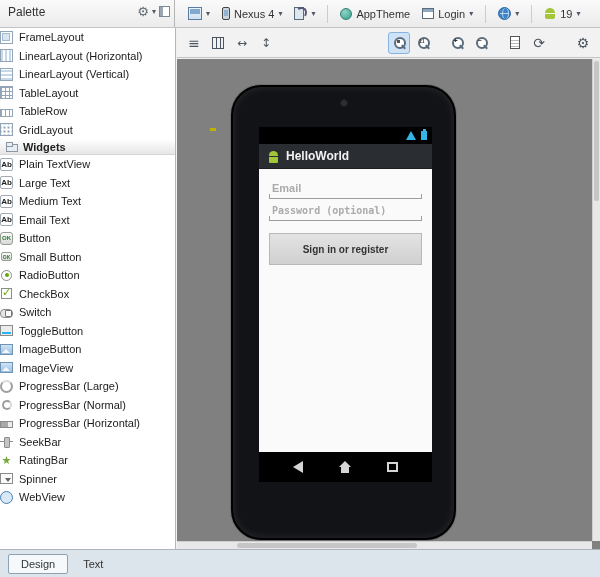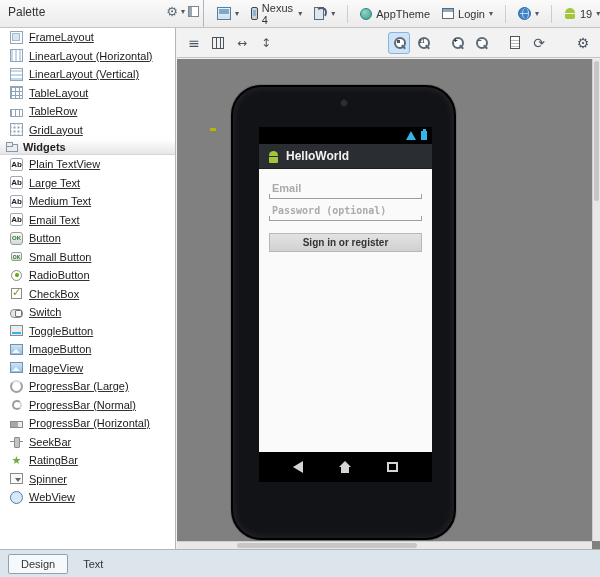--- a/index.html
+++ b/index.html
@@ -2,21 +2,21 @@
 <html><head>
 <meta charset="utf-8">
 <style>
   * { box-sizing: border-box; margin: 0; padding: 0; }
   html,body { width:600px; height:577px; overflow:hidden; }
   body { font-family:"Liberation Sans",sans-serif; background:#f0f0f0; position:relative; font-size:11px; color:#333; }
 
   
   #toolbar-top { position:absolute; left:0; top:0; width:600px; height:28px;
     background:linear-gradient(#fafafa,#ebebeb); border-bottom:1px solid #c4c4c4; display:flex; align-items:stretch; }
-  #palette-header { width:204px; flex:none; display:flex; align-items:center; padding:0 4px 4px 8px;
+  #palette-header { width:175px; flex:none; display:flex; align-items:center; padding:0 4px 4px 8px;
     border-right:1px solid #b5b5b5; font-size:12px; color:#333; }
   #palette-header .ph-title { flex:1; }
   .ph-icons { display:flex; align-items:center; gap:3px; }
   .gi { font-family:"DejaVu Sans",sans-serif; font-size:13px; color:#5f6a73; line-height:1; }
   .dd { font-family:"DejaVu Sans",sans-serif; font-size:8px; color:#556; line-height:1; }
   .ic-panel { width:11px; height:11px; border:1px solid #7b8794; position:relative; background:#fff; display:inline-block; }
   .ic-panel::before { content:''; position:absolute; left:0; top:0; bottom:0; width:3px; background:#9aa7b3; }
 
   .tb-main { flex:1; display:flex; align-items:center; padding-left:8px; gap:2px; }
   .tb-btn { display:inline-flex; align-items:center; gap:4px; padding:3px 5px; border-radius:3px; cursor:default; }
@@ -43,21 +43,21 @@
   .ic-android::after { content:''; position:absolute; left:1px; top:7px; width:10px; height:5px; background:#a4c639; border-radius:0 0 2px 2px; }
 
   
   #palette { position:absolute; left:0; top:28px; width:176px; height:521px; background:#fff;
     border-right:1px solid #b5b5b5; overflow:hidden; }
   .p-section-h { height:16px; display:flex; align-items:center; padding-left:4px;
     background:linear-gradient(#ffffff,#e6e6e6); border-bottom:1px solid #d5d5d5; font-weight:bold; color:#222; }
   .folder { width:12px; height:10px; position:relative; margin:0 5px 0 2px; flex:none; }
   .folder::before { content:''; position:absolute; left:0; top:2px; right:0; bottom:0; border:1px solid #8a97a3; background:#e9eef3; }
   .folder::after { content:''; position:absolute; left:0; top:0; width:5px; height:3px; border:1px solid #8a97a3; background:#e9eef3; }
-  .p-item { height:18.5px; display:flex; align-items:center; padding-left:10px; cursor:default;text-decoration:underline; }
+  .p-item { height:18.5px; display:flex; align-items:center; cursor:default; }
   .p-label { color:#1a1a1a; white-space:nowrap; }
 
   .pic { width:13px; height:13px; position:relative; margin-right:6px; flex:none; }
   .pic-fl::before { content:''; position:absolute; inset:0; border:1px solid #93a5b8; background:#fff; }
   .pic-fl::after { content:''; position:absolute; left:2px; top:2px; width:6px; height:6px; border:1px solid #a5bacc; background:#d9e6f2; }
   .pic-llh::before { content:''; position:absolute; inset:0; border:1px solid #93a5b8; background:repeating-linear-gradient(90deg,#c4d8ea 0 2px,#fff 2px 4px); }
   .pic-llv::before { content:''; position:absolute; inset:0; border:1px solid #93a5b8; background:repeating-linear-gradient(0deg,#c4d8ea 0 2px,#fff 2px 4px); }
   .pic-tl::before { content:''; position:absolute; inset:0; border:1px solid #93a5b8; background-color:#fff;
     background-image:linear-gradient(#93a5b8 1px,transparent 1px),linear-gradient(90deg,#93a5b8 1px,transparent 1px);
     background-size:100% 4px,4px 100%; }
@@ -145,21 +145,21 @@
   .robot::after { content:''; position:absolute; left:2px; top:7px; width:9px; height:6px; background:#a4c639; border-radius:0 0 1px 1px; }
   .apptitle { color:#f2f2f2; font-size:12px; }
   .screen-content { padding-top:6px; }
   .field { position:relative; height:24px; margin:0 10px; }
   .field2 { height:22px;text-align:right; }
   .field::before { content:''; position:absolute; left:0; right:0; bottom:0; height:5px;
     border-left:1px solid #9e9e9e; border-right:1px solid #9e9e9e; }
   .field::after { content:''; position:absolute; left:0; right:0; bottom:0; height:1px; background:#9e9e9e; }
   .hint { position:absolute; left:3px; bottom:5px; font-size:11px; color:#ababab; }
   .mono { font-family:"DejaVu Sans Mono",monospace; font-size:10px; }
-  .signin { margin:12px 10px 0; height:19px; background:linear-gradient(#e3e3e3,#d0d0d0); border:1px solid #b8b8b8;
+  .signin { margin:12px 10px 0; height:32px; background:linear-gradient(#e3e3e3,#d0d0d0); border:1px solid #b8b8b8;
     display:flex; align-items:center; justify-content:center; font-size:10px; color:#333; }
   .nav { position:absolute; left:0; right:0; bottom:0; height:30px; background:#000;
     display:flex; align-items:center; justify-content:center; gap:36px; }
   .nav-back { width:0; height:0; border-top:6px solid transparent; border-bottom:6px solid transparent; border-right:10px solid #d5d5d5; }
   .nav-home { position:relative; width:12px; height:12px; }
   .nav-home::before { content:''; position:absolute; left:0; top:0; width:0; height:0;
     border-left:6px solid transparent; border-right:6px solid transparent; border-bottom:6px solid #d5d5d5; }
   .nav-home::after { content:''; position:absolute; left:2px; bottom:0; width:8px; height:6px; background:#d5d5d5; }
   .nav-recents { width:11px; height:10px; border:2px solid #d5d5d5; }
 

